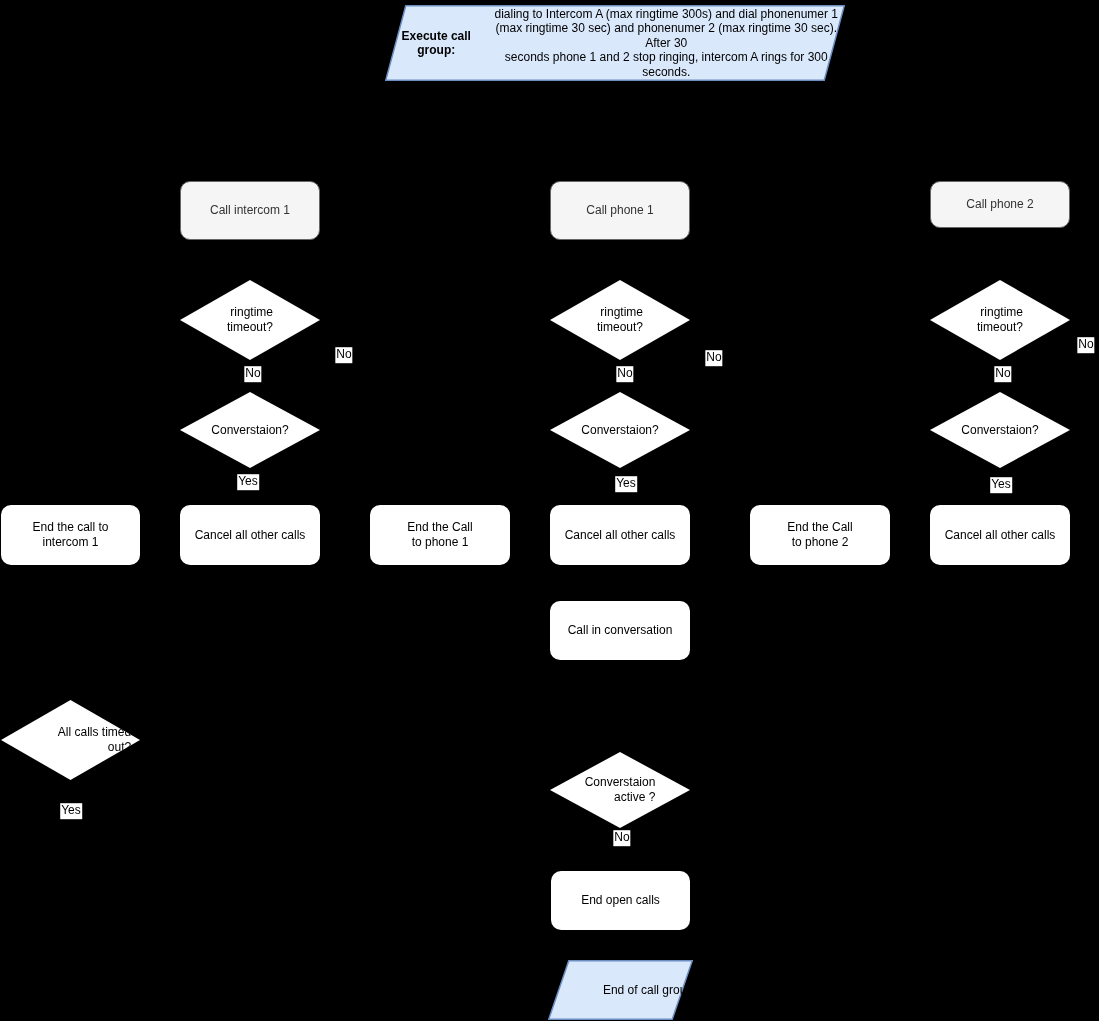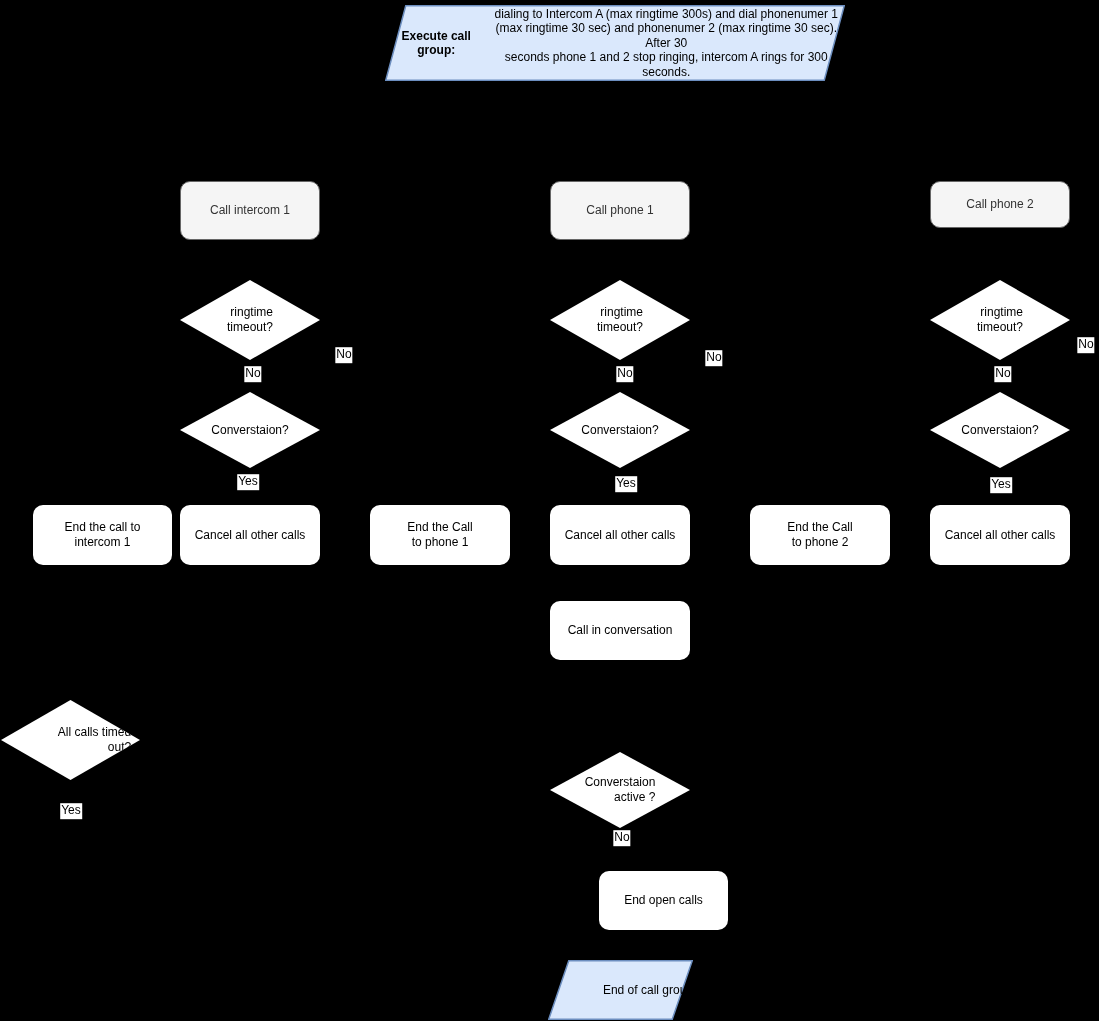--- a/index.html
+++ b/index.html
@@ -102,21 +102,21 @@
   <div class="node diamond" style="left:180px; top:280px; width:140px; height:80px;">
     <span>ringtime
 timeout?</span>
   </div>
   <div class="edge-label" style="left:253px; top:374px;">No</div>
   <div class="edge-label" style="left:344px; top:355px;">No</div>
   <div class="node diamond" style="left:180px; top:392px; width:140px; height:76px;">
     <span>Converstaion?</span>
   </div>
   <div class="edge-label" style="left:248px; top:482px;">Yes</div>
-  <div class="node box" style="left:1px; top:505px; width:139px; height:60px;margin-left:32px;">
+  <div class="node box" style="left:1px; top:505px; width:139px; height:60px;">
     <span>End the call to
 intercom 1</span>
   </div>
   <div class="node box" style="left:180px; top:505px; width:140px; height:60px;">
     <span>Cancel all other calls</span>
   </div>
 
   <div class="node call" style="left:550px; top:181px; width:140px; height:59px;">
     <span>Call phone 1</span>
   </div>
@@ -160,21 +160,21 @@
   </div>
 
   <div class="node box" style="left:550px; top:601px; width:140px; height:59px;">
     <span>Call in conversation</span>
   </div>
   <div class="node diamond" style="left:550px; top:752px; width:140px; height:76px;">
     <span>Converstaion
 active ?</span>
   </div>
   <div class="edge-label" style="left:622px; top:838px;">No</div>
-  <div class="node box" style="left:551px; top:871px; width:129px; height:59px;margin-left:48px;">
+  <div class="node box" style="left:551px; top:871px; width:139px; height:59px;">
     <span>End open calls</span>
   </div>
 
   <div class="node diamond" style="left:1px; top:700px; width:139px; height:80px;padding-left:48px;">
     <span>All calls timed
 out?</span>
   </div>
   <div class="edge-label" style="left:71px; top:811px;">Yes</div>
 
   <div class="para" style="left:548px; top:960px; width:145px; height:60px;">

